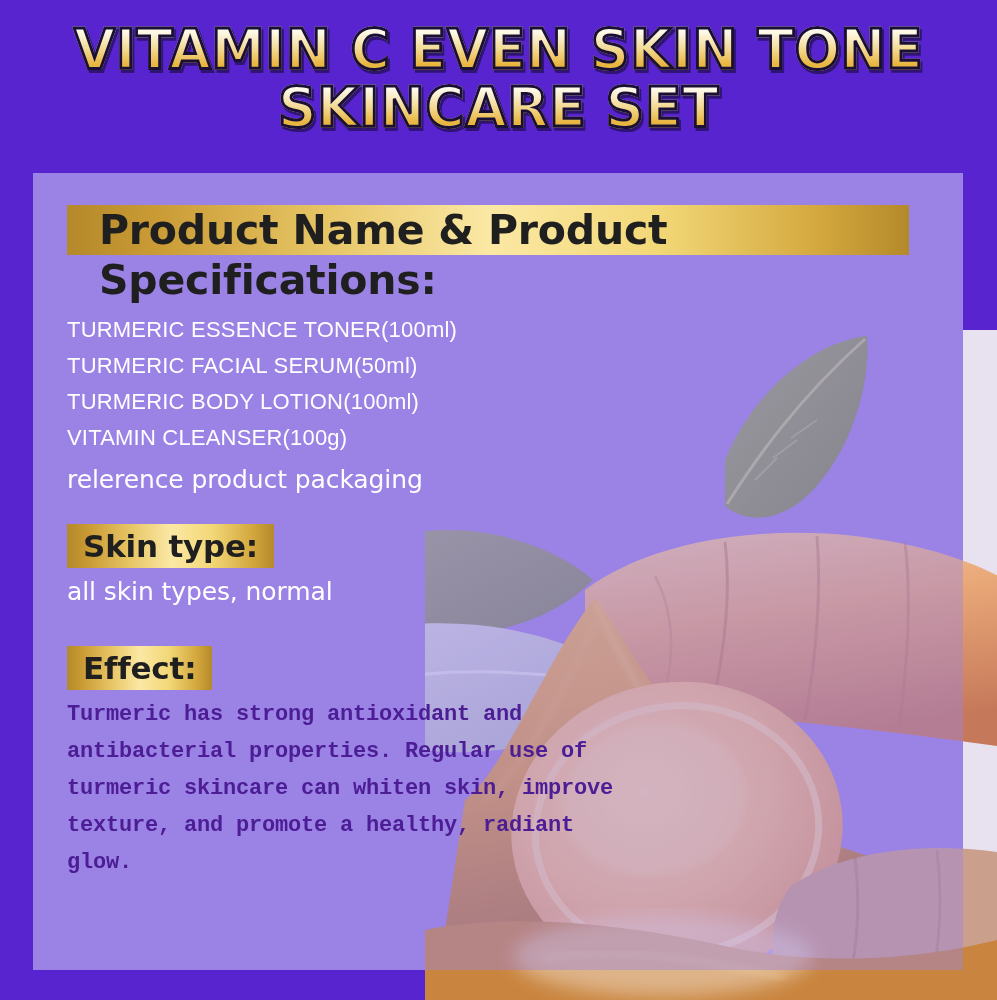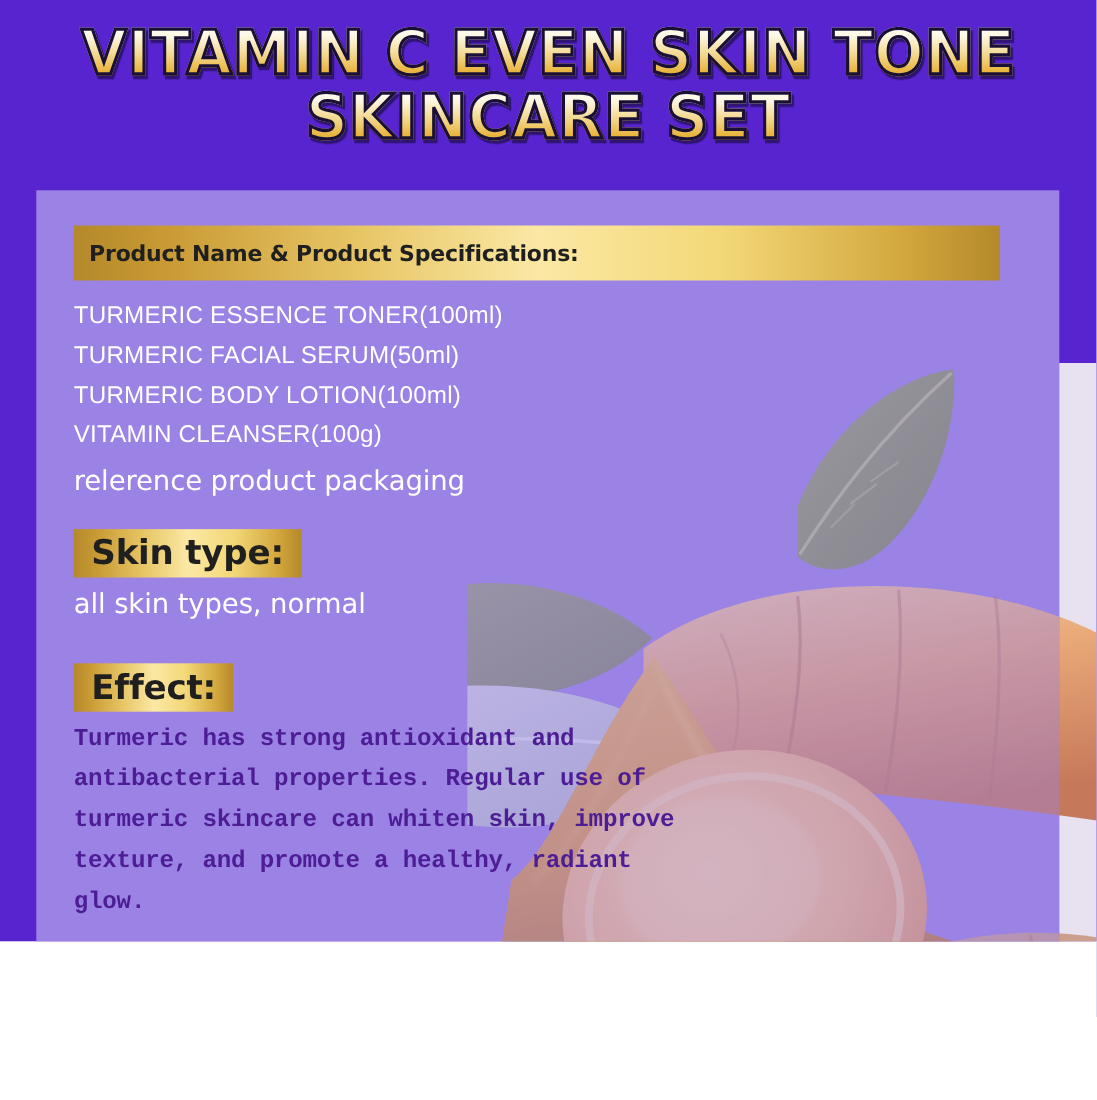--- a/index.html
+++ b/index.html
@@ -7,21 +7,21 @@
     padding: 0;
     background: #ffffff;
   }
   body {
     font-family: "Liberation Sans", sans-serif;
   }
 
   #poster {
     position: relative;
     width: 997px;
-    height: 856px;
+    height: 1000px;
     overflow: hidden;
     background: #5724d0;
   }
 
   
   .title-block {
     position: absolute;
     left: 0;
     top: 20px;
     width: 997px;
@@ -114,22 +114,22 @@
        #b4892a 100%);
     color: #1f1f1f;
     font-family: "DejaVu Sans", sans-serif;
     font-weight: bold;
   }
 
   .banner-main {
     width: 842px;
     height: 50px;
     line-height: 50px;
-    font-size: 20px;
-    padding: 0 14px;
+    font-size: 41px;
+    padding: 0 32px;
     letter-spacing: -0.2px;
   }
 
   .product-list {
     margin-top: 14px;
     color: #ffffff;
     font-family: "Liberation Sans", sans-serif;
     font-size: 22px;
     line-height: 36px;
     letter-spacing: 0.2px;

